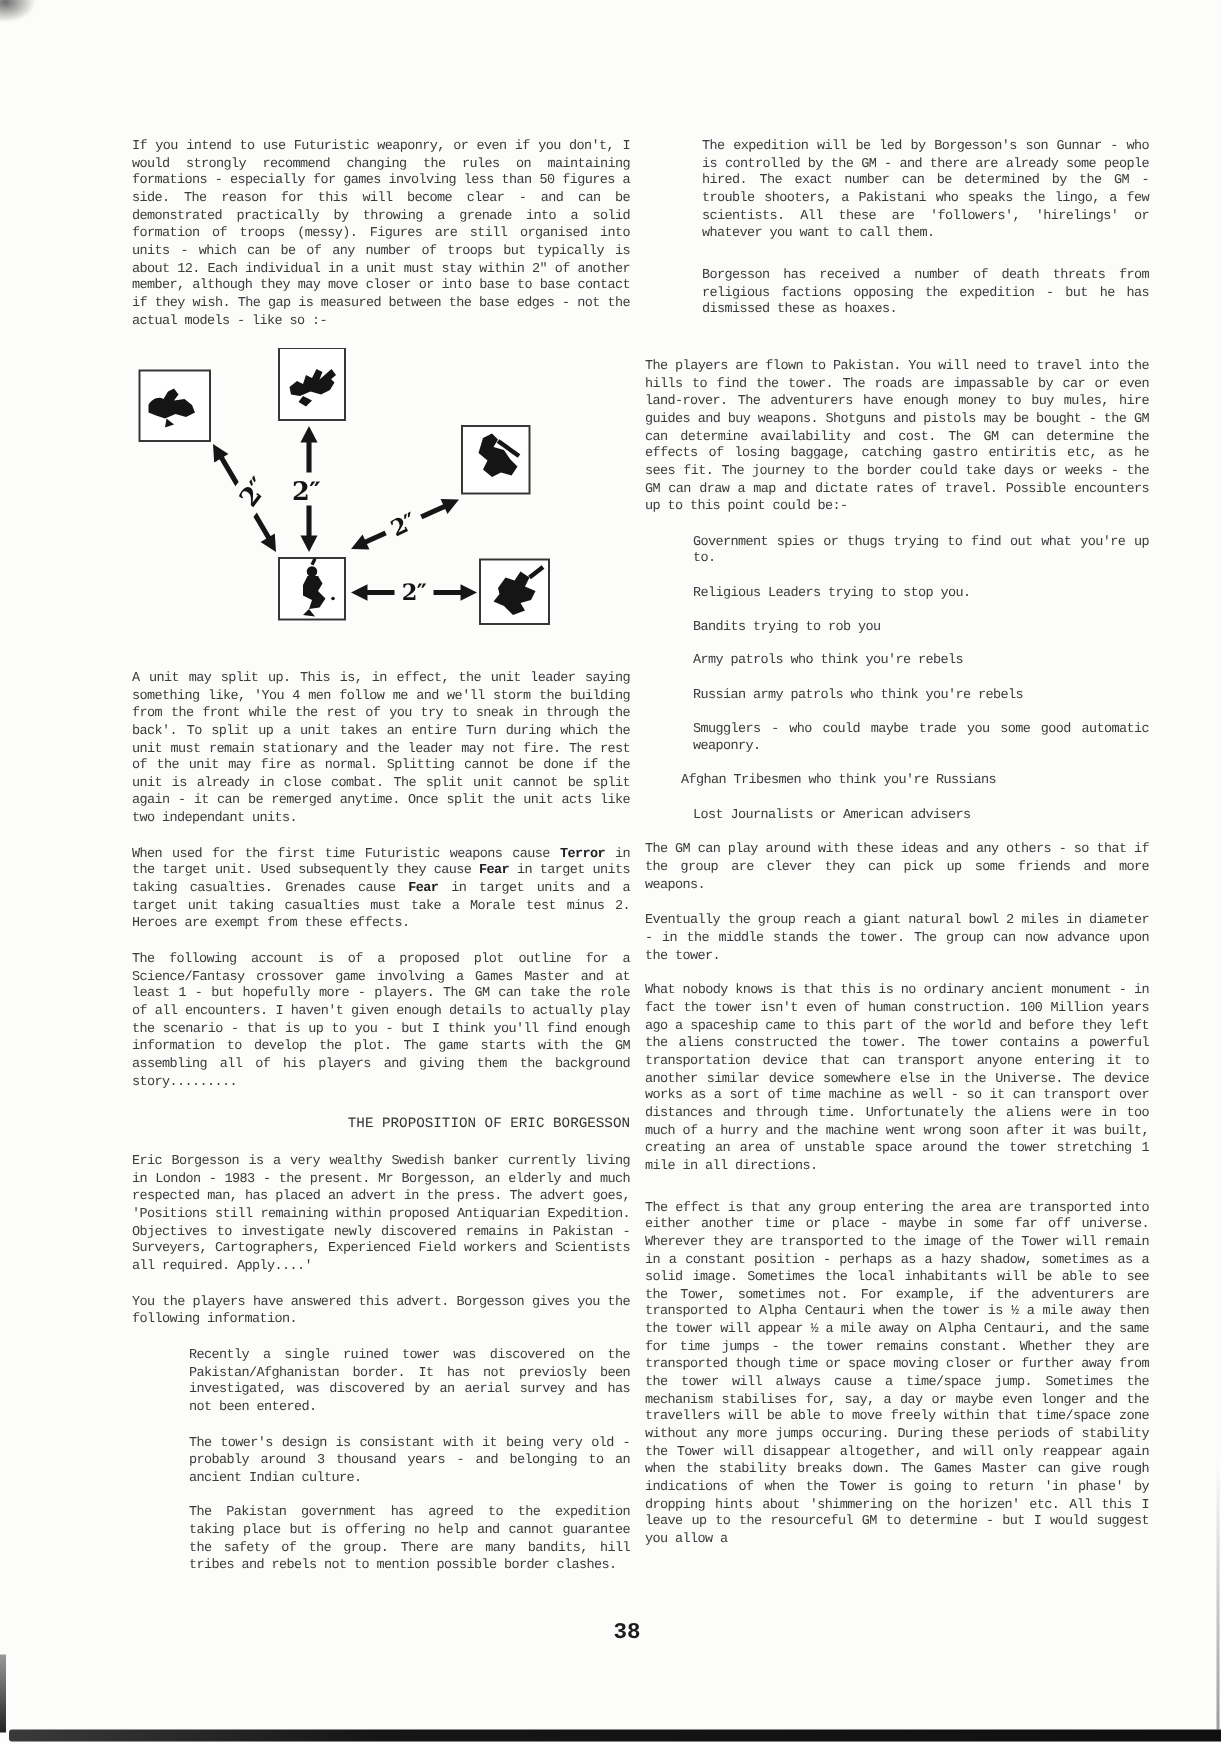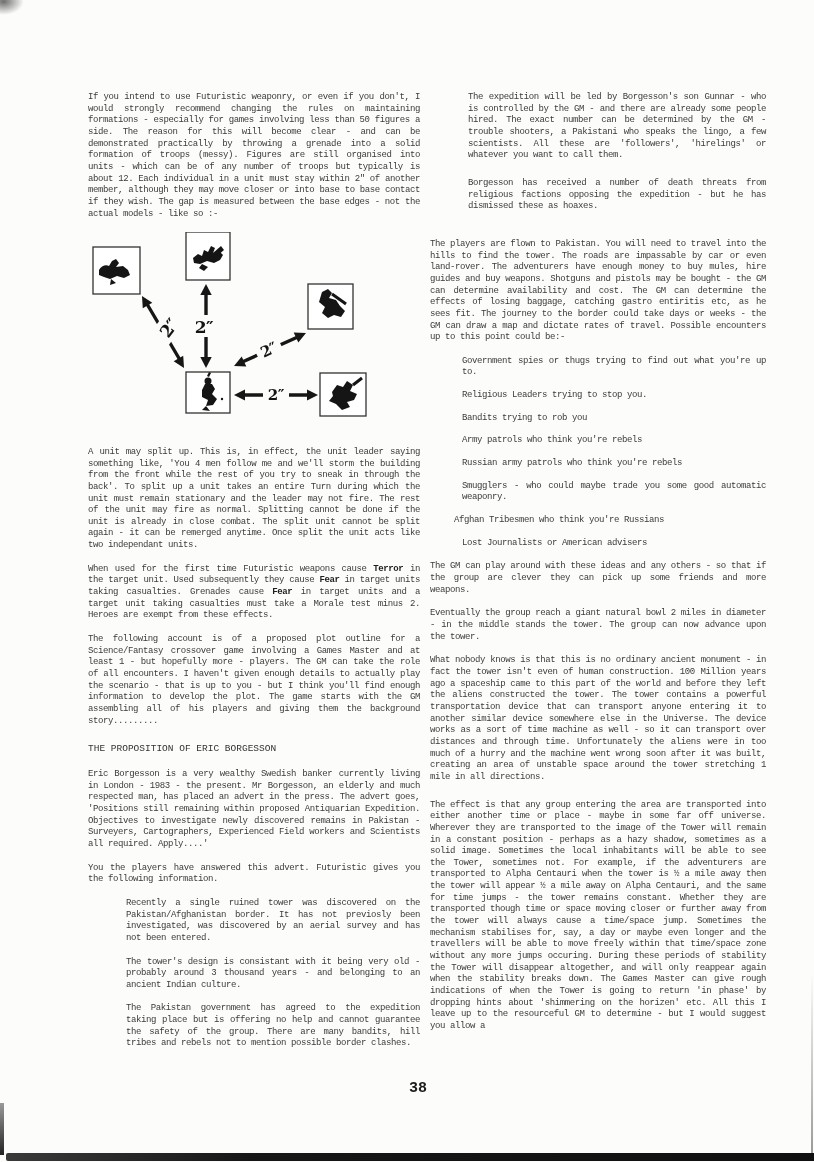--- a/index.html
+++ b/index.html
@@ -16,21 +16,21 @@
     text-align:justify;
     font-size:9px; line-height:11.65px; letter-spacing:-0.4px;
   }
   #col-left  { left:88px;  width:332px; }
   #col-right { left:430px; width:336px; }
   .col p { margin:0 0 12px 0; }
   .quote { margin-left:38px !important; }
   .gap-lg { margin-bottom:26px !important; }
   .gap-md { margin-bottom:16px !important; }
   .heading {
-    text-align:left; letter-spacing:0;
+    text-align:right; letter-spacing:0;
     font-size:9.5px; color:#333;
     margin:2px 0 14px 0 !important;
   }
   b { color:#1f1f1f;margin-top:24px; }
   .enc-list { margin:0 0 12px 32px; }
   .enc-list p { margin:0 0 11px 0; }
   .enc-list p:nth-child(7) { margin-left:-8px;font-family:Liberation Mono, monospace; }
   .diagram-wrap { margin:4px 0 12px 0; }
   .pageno {
     position:absolute; left:409px; top:1080px;
@@ -145,21 +145,21 @@
 
     <p>A unit may split up. This is, in effect, the unit leader saying something like, 'You 4 men follow me and we'll storm the building from the front while the rest of you try to sneak in through the back'. To split up a unit takes an entire Turn during which the unit must remain stationary and the leader may not fire. The rest of the unit may fire as normal. Splitting cannot be done if the unit is already in close combat. The split unit cannot be split again - it can be remerged anytime. Once split the unit acts like two independant units.</p>
 
     <p><span>When used for the first time Futuristic weapons cause </span><b>Terror</b><span> in the target unit. Used subsequently they cause </span><b>Fear</b><span> in target units taking casualties. Grenades cause </span><b>Fear</b><span> in target units and a target unit taking casualties must take a Morale test minus 2. Heroes are exempt from these effects.</span></p>
 
     <p class="gap-md">The following account is of a proposed plot outline for a Science/Fantasy crossover game involving a Games Master and at least 1 - but hopefully more - players. The GM can take the role of all encounters. I haven't given enough details to actually play the scenario - that is up to you - but I think you'll find enough information to develop the plot. The game starts with the GM assembling all of his players and giving them the background story.........</p>
 
     <p class="heading">THE PROPOSITION OF ERIC BORGESSON</p>
 
     <p>Eric Borgesson is a very wealthy Swedish banker currently living in London - 1983 - the present. Mr Borgesson, an elderly and much respected man, has placed an advert in the press. The advert goes, 'Positions still remaining within proposed Antiquarian Expedition. Objectives to investigate newly discovered remains in Pakistan - Surveyers, Cartographers, Experienced Field workers and Scientists all required. Apply....'</p>
-    <p>You the players have answered this advert. Futuristic gives you the following information.</p>
+    <p>You the players have answered this advert. Borgesson gives you the following information.</p>
 
     <p class="quote">Recently a single ruined tower was discovered on the Pakistan/Afghanistan border. It has not previosly been investigated, was discovered by an aerial survey and has not been entered.</p>
     <p class="quote">The tower's design is consistant with it being very old - probably around 3 thousand years - and belonging to an ancient Indian culture.</p>
     <p class="quote">The Pakistan government has agreed to the expedition taking place but is offering no help and cannot guarantee the safety of the group. There are many bandits, hill tribes and rebels not to mention possible border clashes.</p>
   </div>
 
   <div class="col" id="col-right">
     <p class="quote gap-md">The expedition will be led by Borgesson's son Gunnar - who is controlled by the GM - and there are already some people hired. The exact number can be determined by the GM - trouble shooters, a Pakistani who speaks the lingo, a few scientists. All these are 'followers', 'hirelings' or whatever you want to call them.</p>
     <p class="quote gap-lg">Borgesson has received a number of death threats from religious factions opposing the expedition - but he has dismissed these as hoaxes.</p>
 

